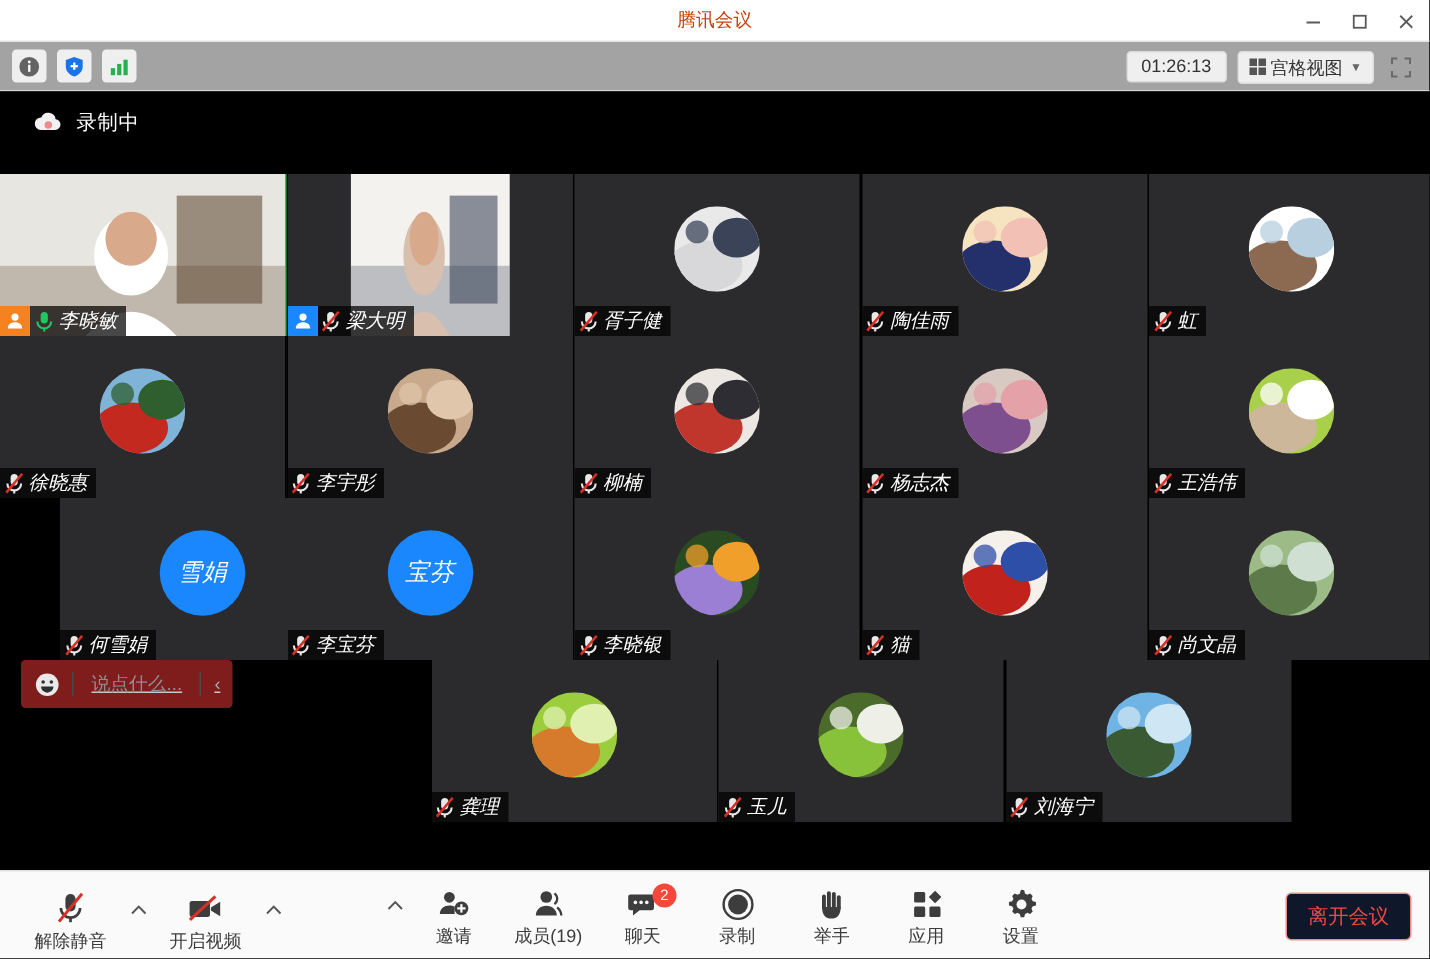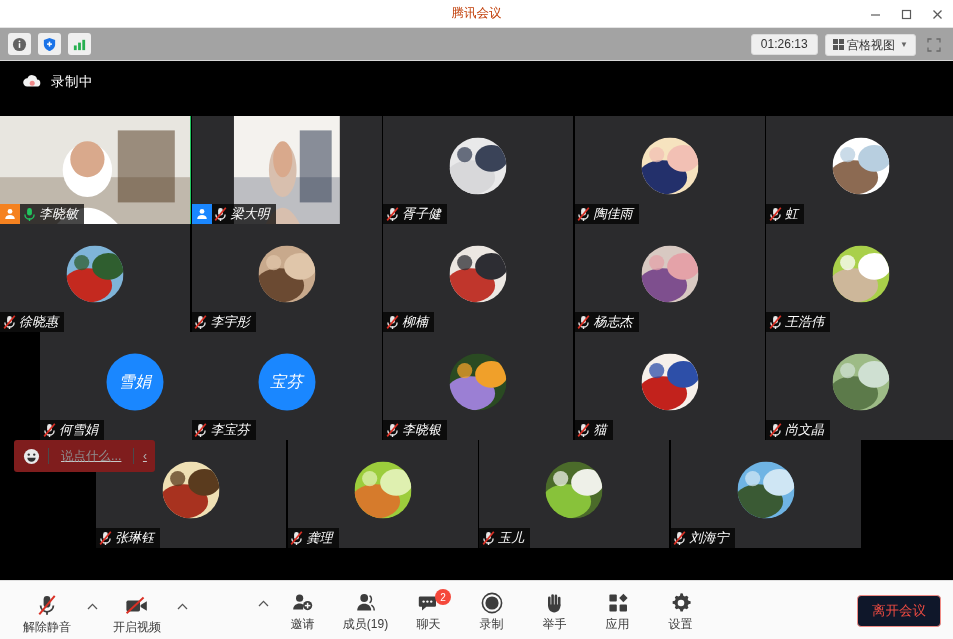--- a/index.html
+++ b/index.html
@@ -547,41 +547,20 @@
                   <path d="M1.9 7.4a4.6 4.6 0 0 0 9.2 0" fill="none" stroke="#e8e8e8" stroke-width="1.4"></path>
                   <rect x="5.8" y="11.4" width="1.4" height="2.6" fill="#e8e8e8"></rect>
                   <line x1="1.2" y1="13.4" x2="11.8" y2="0.8" stroke="#d93025" stroke-width="1.7"></line>
                 </svg>
               </span>
               <span class="pname">尚文晶</span>
             </div>
           </div>
         </div>
         <div class="row r4">
-          <div class="tile sep" style="left: 96px;">
-            <div class="avatar">
-              <svg width="100%" height="100%" viewBox="0 0 60 60" preserveAspectRatio="none">
-                <rect width="60" height="60" fill="#efe0b4"></rect>
-                <ellipse cx="22" cy="42" rx="26" ry="18" fill="#a8321f"></ellipse>
-                <ellipse cx="44" cy="22" rx="17" ry="14" fill="#5a3b1e"></ellipse>
-                <circle cx="16" cy="18" r="8" fill="#5a3b1e" opacity=".75"></circle>
-              </svg>
-            </div>
-            <div class="nameplate">
-              <span class="mic">
-                <svg width="13" height="15" viewBox="0 0 13 15">
-                  <rect x="4.1" y="1" width="4.8" height="7.6" rx="2.4" fill="#e8e8e8"></rect>
-                  <path d="M1.9 7.4a4.6 4.6 0 0 0 9.2 0" fill="none" stroke="#e8e8e8" stroke-width="1.4"></path>
-                  <rect x="5.8" y="11.4" width="1.4" height="2.6" fill="#e8e8e8"></rect>
-                  <line x1="1.2" y1="13.4" x2="11.8" y2="0.8" stroke="#d93025" stroke-width="1.7"></line>
-                </svg>
-              </span>
-              <span class="pname">张琳钰</span>
-            </div>
-          </div>
           <div class="tile sep" style="left: 287.5px;">
             <div class="avatar">
               <svg width="100%" height="100%" viewBox="0 0 60 60" preserveAspectRatio="none">
                 <rect width="60" height="60" fill="#9ccd3c"></rect>
                 <ellipse cx="22" cy="42" rx="26" ry="18" fill="#d67b2c"></ellipse>
                 <ellipse cx="44" cy="22" rx="17" ry="14" fill="#dff0b0"></ellipse>
                 <circle cx="16" cy="18" r="8" fill="#dff0b0" opacity=".75"></circle>
               </svg>
             </div>
             <div class="nameplate">

